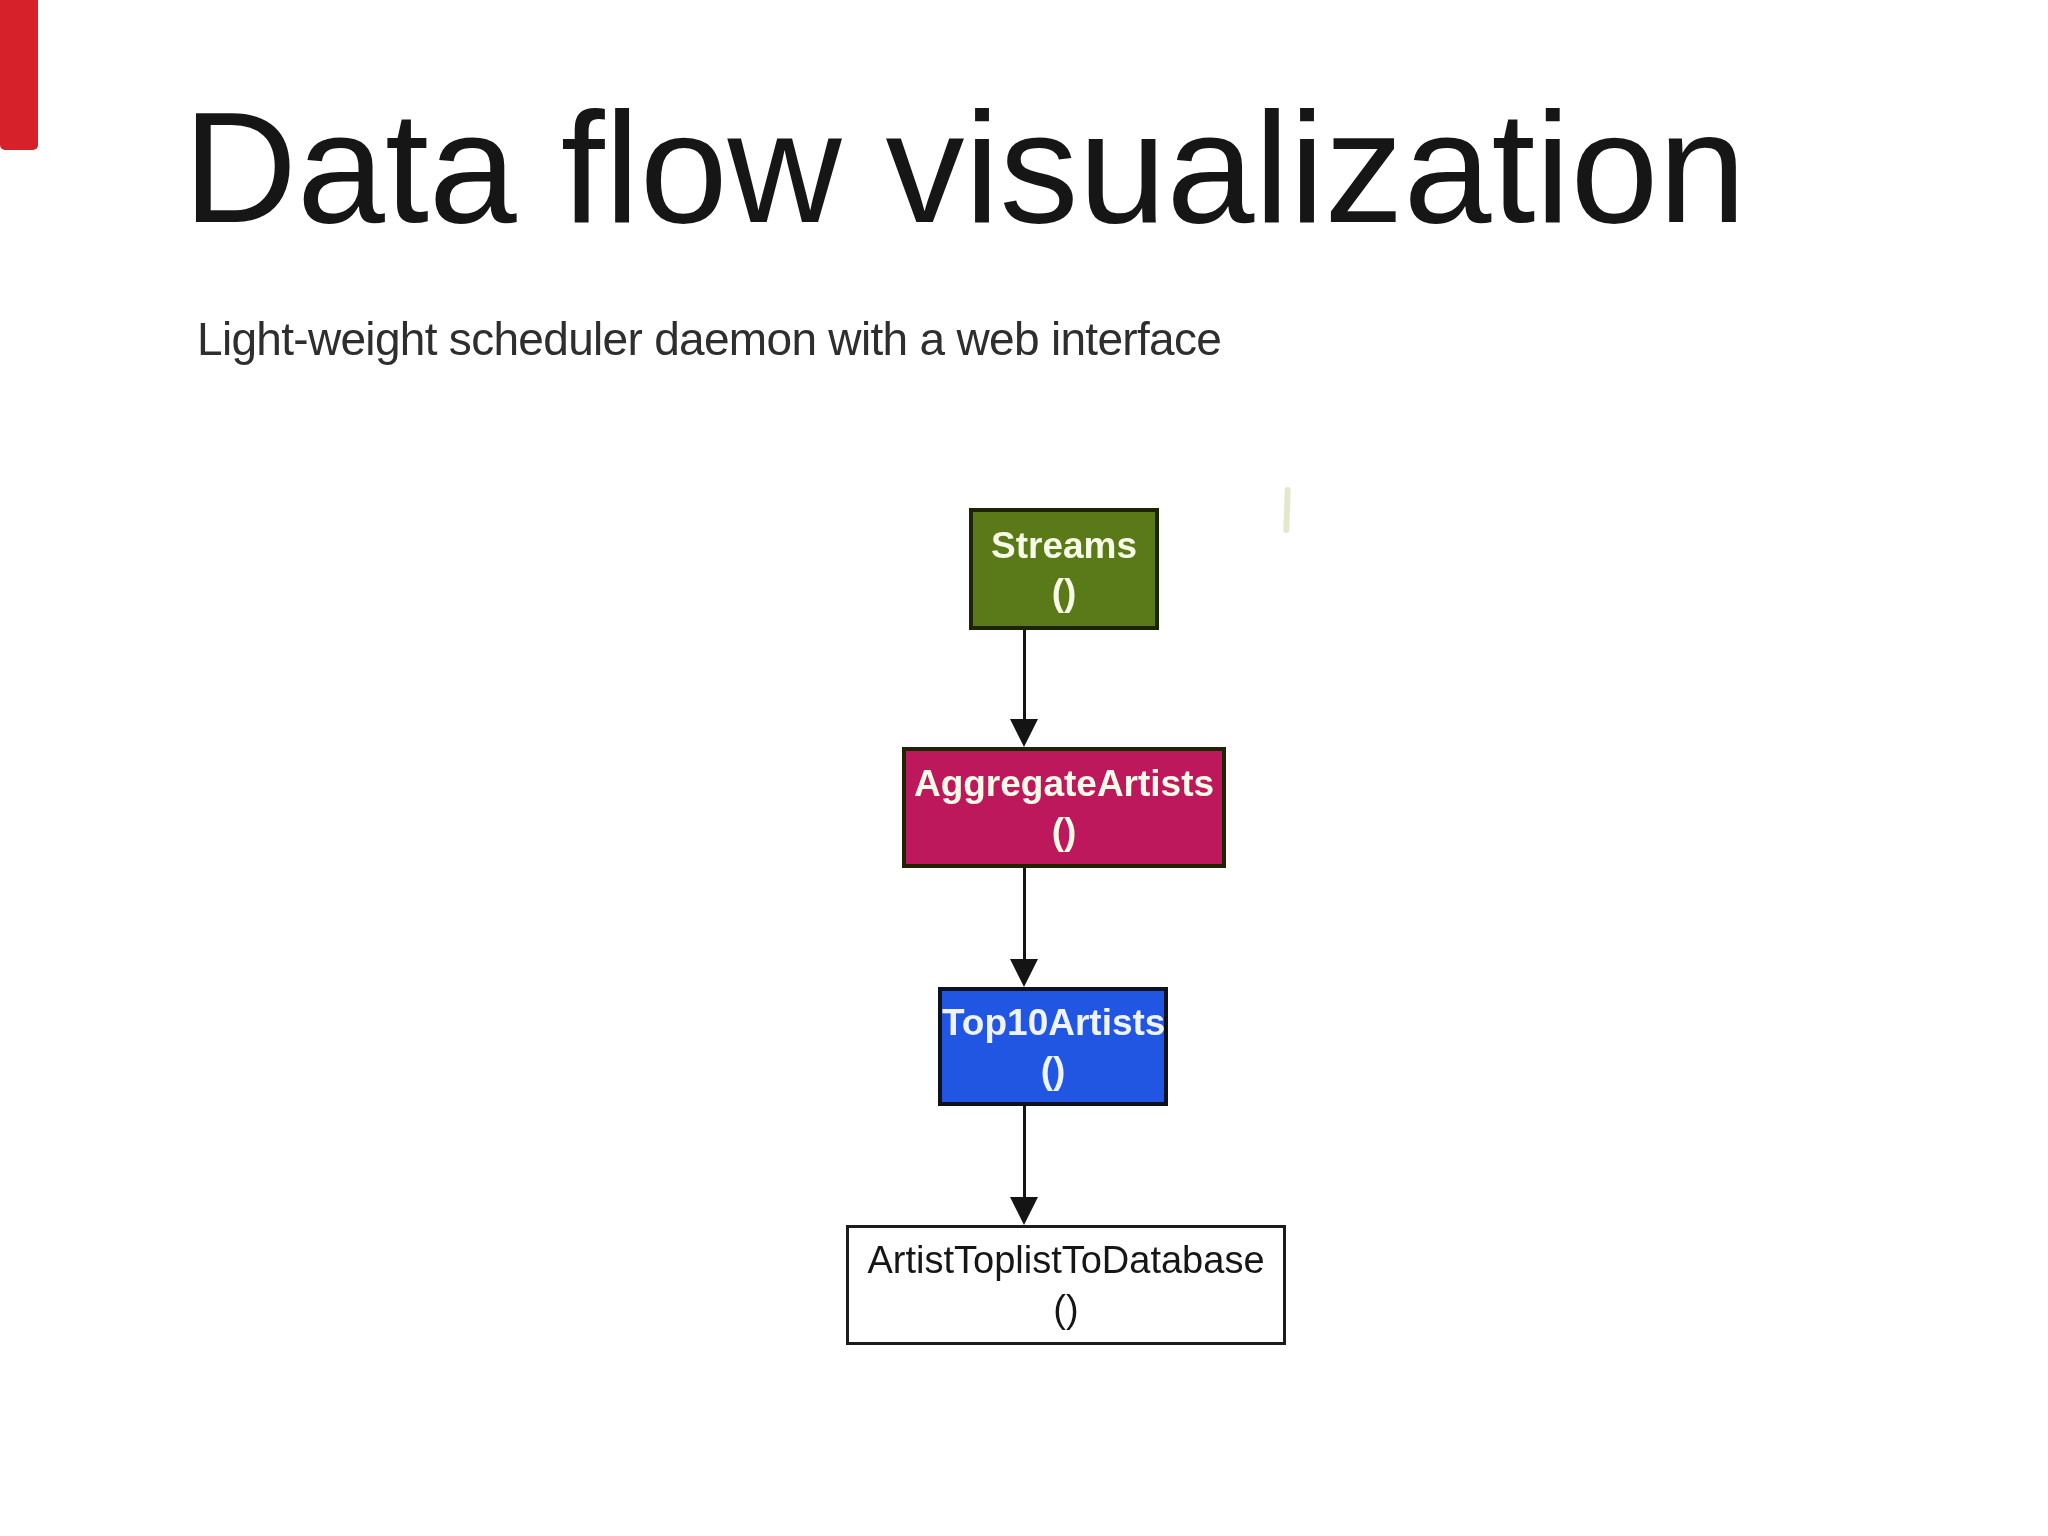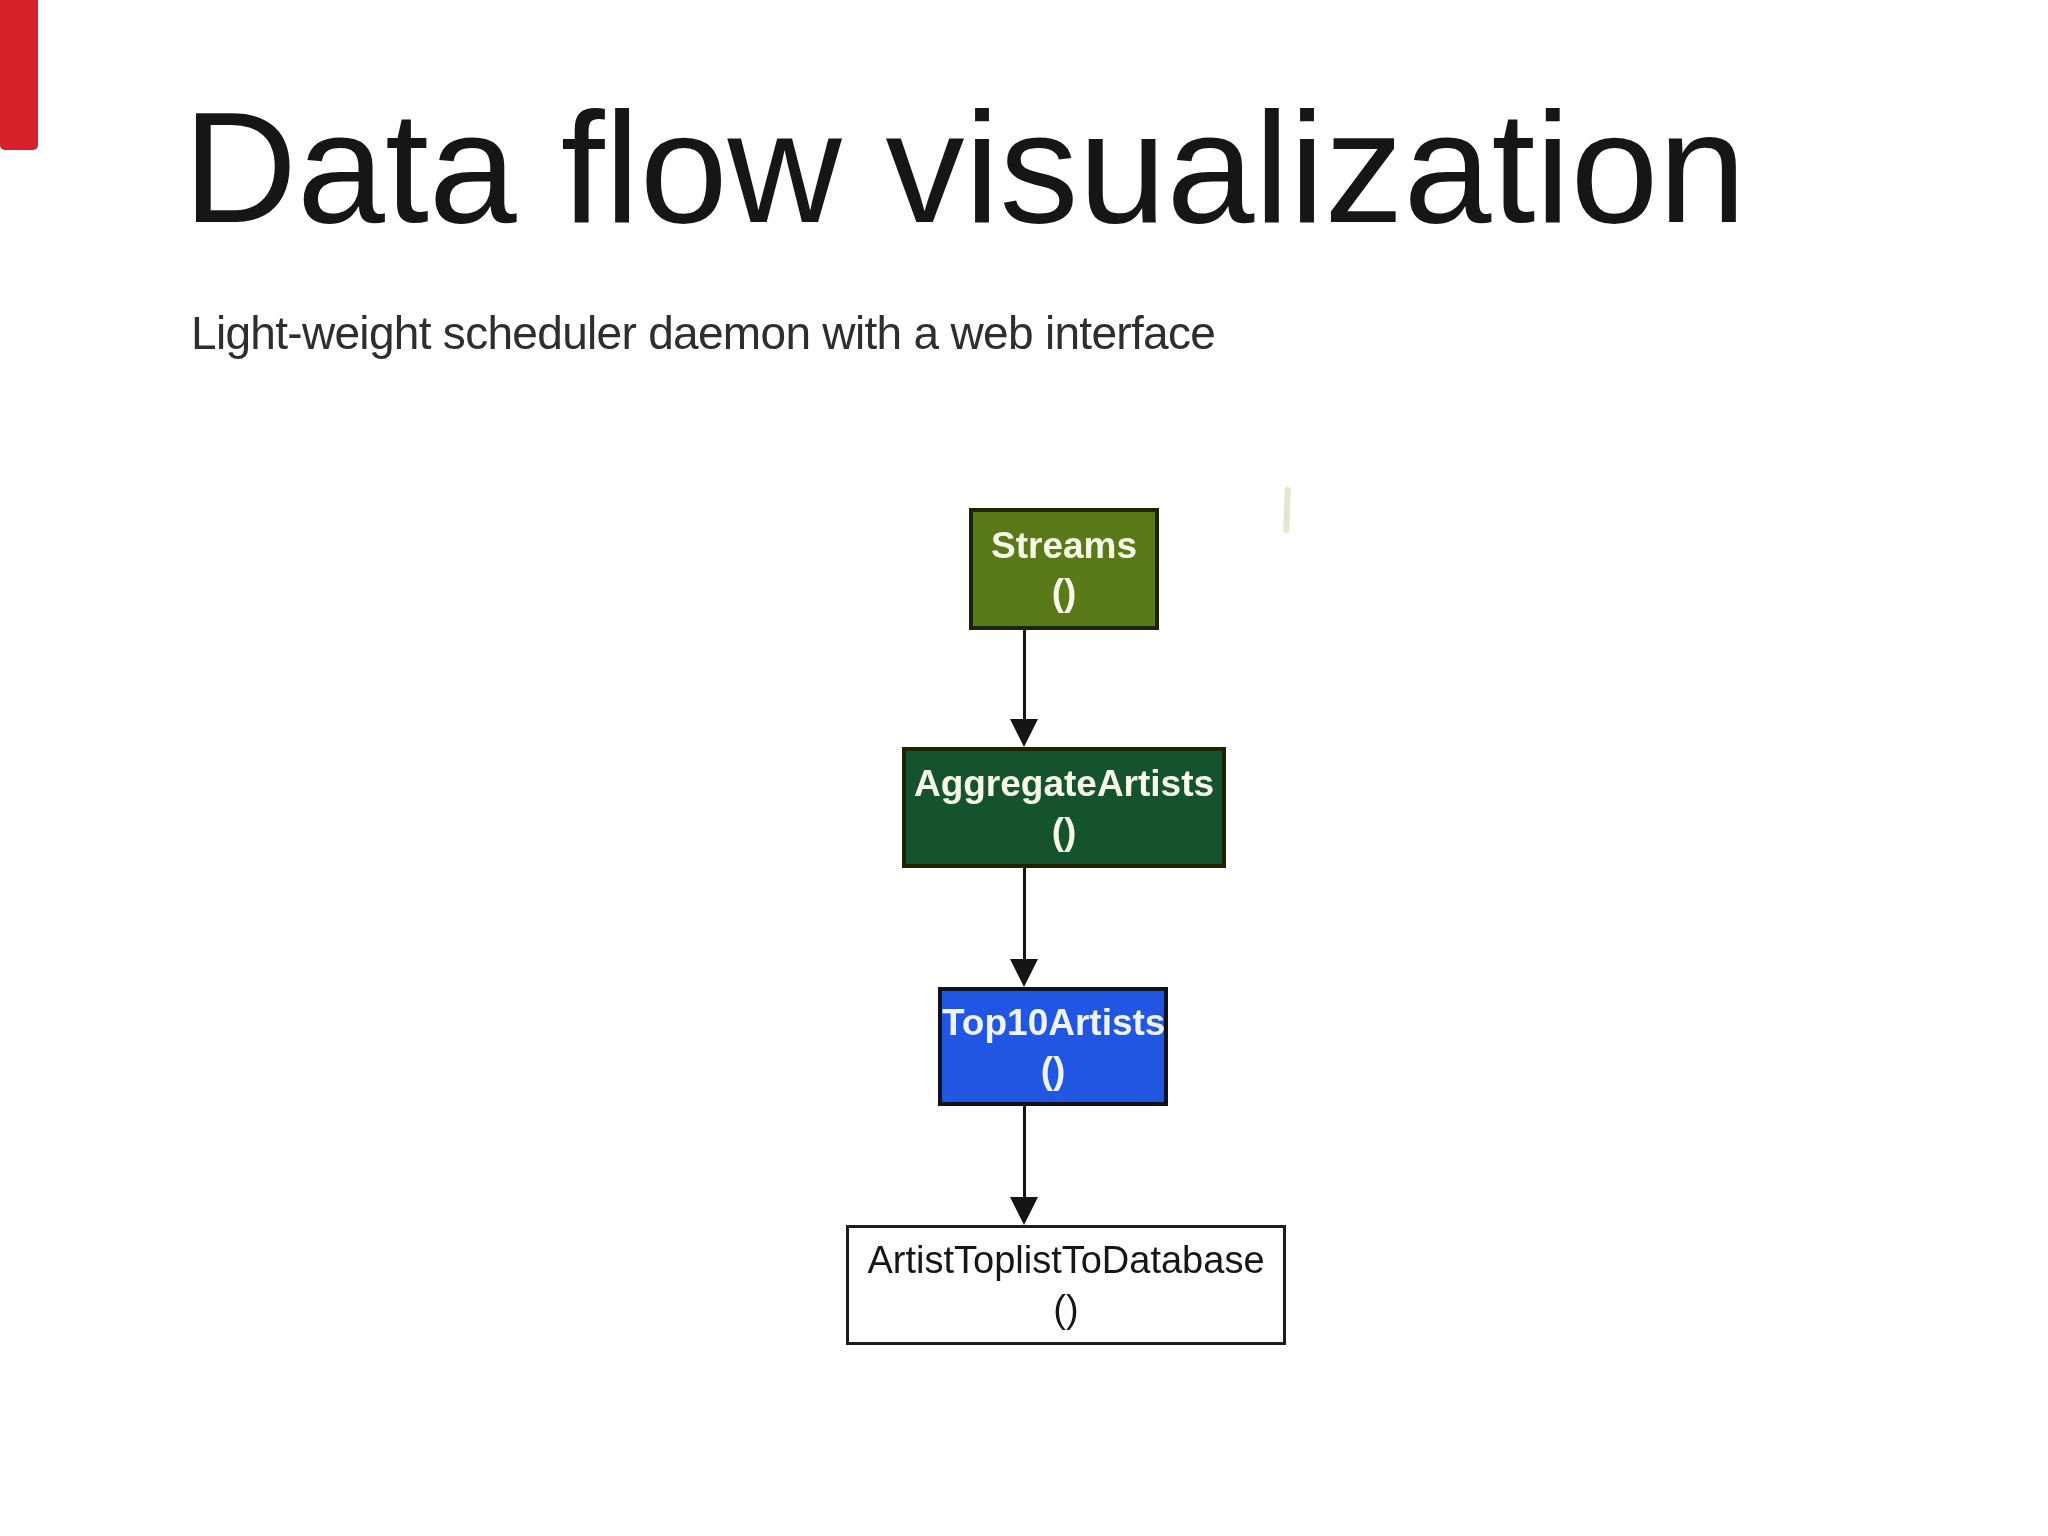--- a/index.html
+++ b/index.html
@@ -33,21 +33,21 @@
     font-weight: 300;
     letter-spacing: 0;
     line-height: 1.0;
     color: #161616;
     white-space: nowrap;
   }
   .slide-subtitle {
     position: absolute;
     left: 185px;
     top: 300px;
-    margin: 6px;
+    margin: 12px;
     font-size: 46px;
     font-weight: 300;
     letter-spacing: -0.015em;
     color: #2e2e2e;
     white-space: nowrap;
   }
 
   
   .node {
     position: absolute;
@@ -134,21 +134,21 @@
 <div class="node node-streams" style="background: rgb(90, 121, 25); border-color: rgb(29, 36, 4); color: rgb(247, 250, 230);">
   <div class="node-label">Streams</div>
   <div class="node-args">()</div>
 </div>
 
 <div class="edge edge-0">
   <div class="edge-line"></div>
   <div class="edge-head"></div>
 </div>
 
-<div class="node node-aggregateartists" style="background: #14532d; border-color: rgb(29, 36, 4); color: rgb(247, 250, 230);">
+<div class="node node-aggregateartists" style="background: #be185d; border-color: rgb(29, 36, 4); color: rgb(247, 250, 230);">
   <div class="node-label">AggregateArtists</div>
   <div class="node-args">()</div>
 </div>
 
 <div class="edge edge-1">
   <div class="edge-line"></div>
   <div class="edge-head"></div>
 </div>
 
 <div class="node node-top10artists" style="background: rgb(33, 86, 226); border-color: rgb(13, 18, 32); color: rgb(238, 243, 255);">

